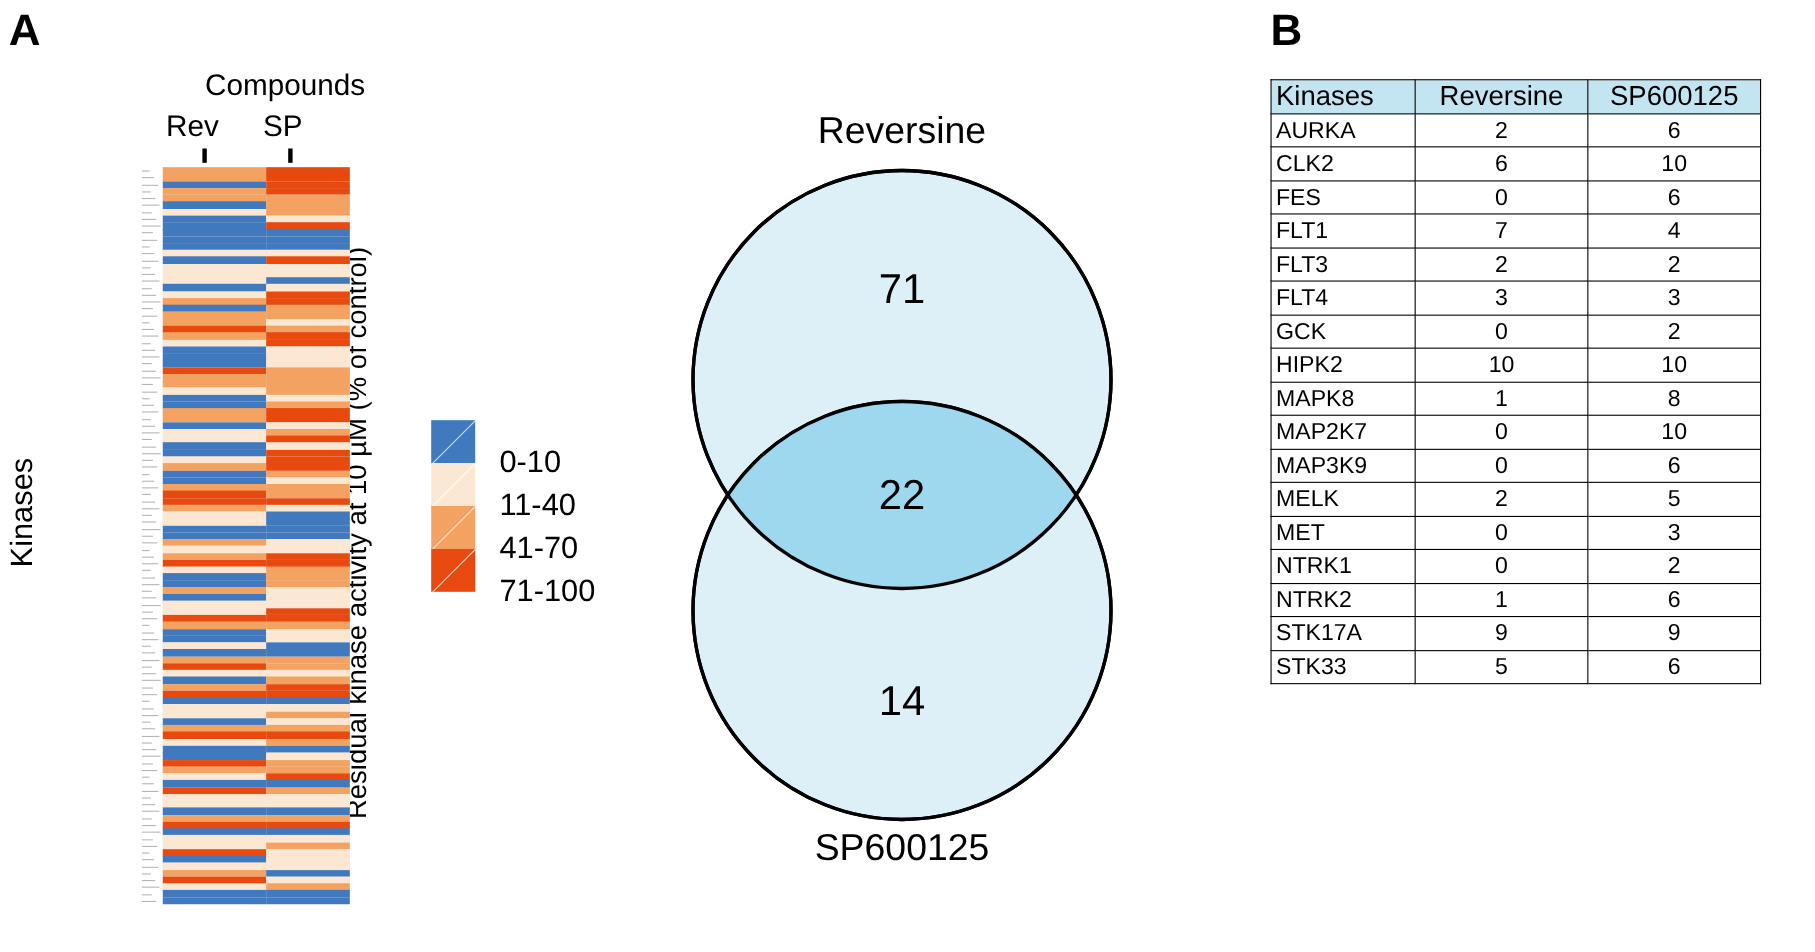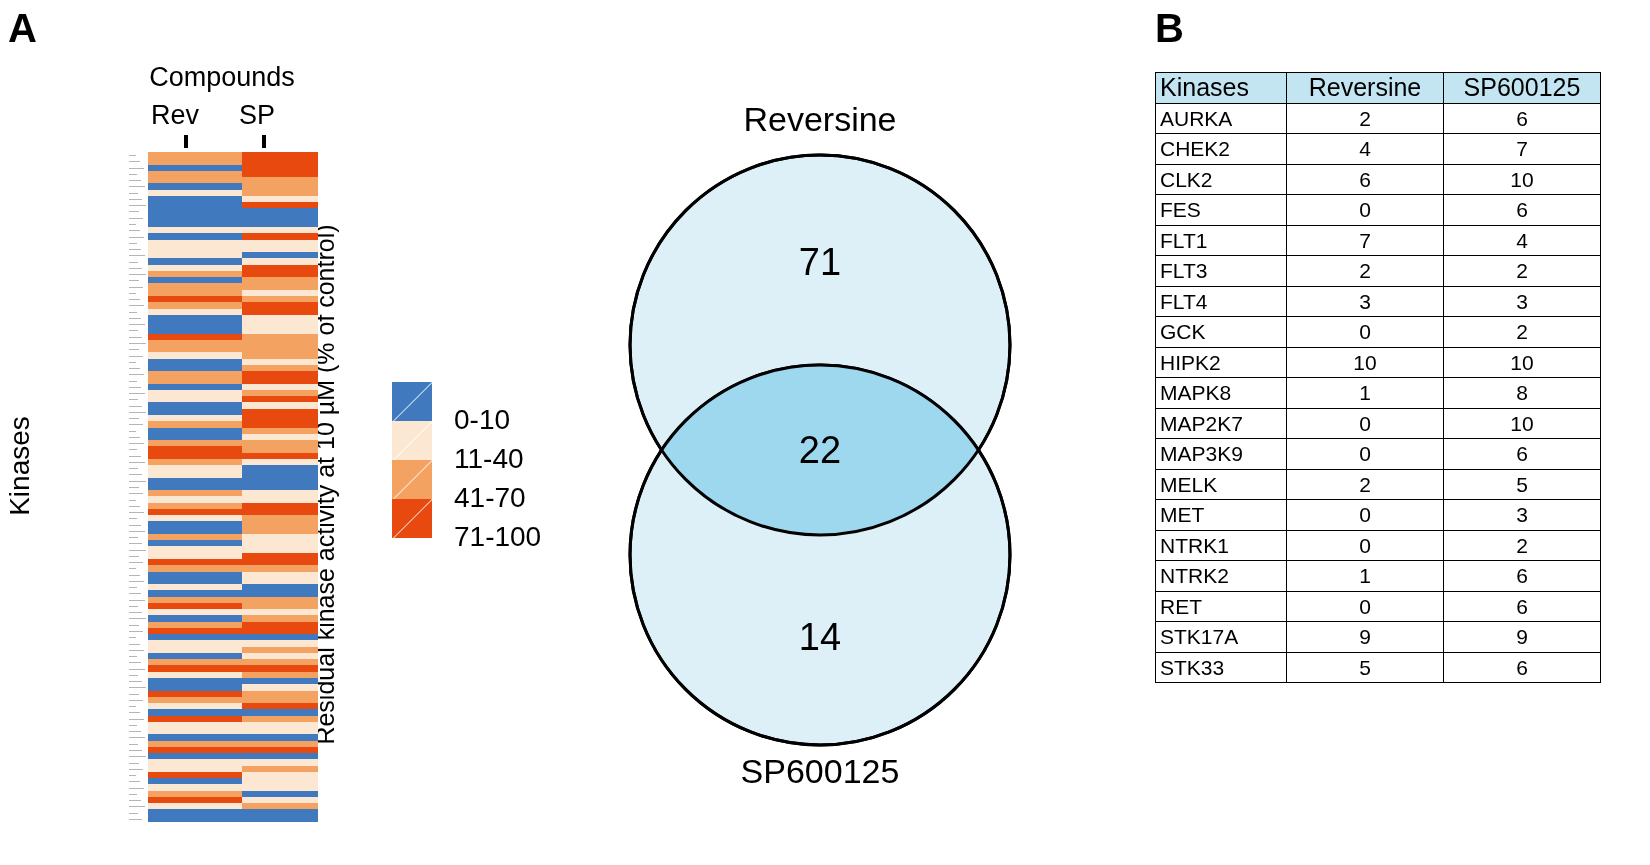--- a/index.html
+++ b/index.html
@@ -8,21 +8,21 @@
        overflow:hidden;}
 
   .panel-letter{position:absolute;font-size:40px;font-weight:bold;line-height:1;}
   #panel-a-letter{left:8px;top:8px;}
   #panel-b-letter{left:595px;top:8px;}
 
   
   #panel-a{position:absolute;left:0;top:0;width:560px;height:865px;}
 
   #compounds-label{position:absolute;left:112px;top:62px;width:220px;
-    text-align:center;font-size:27px;}
+    text-align:right;font-size:27px;}
   #col-head-rev{position:absolute;left:140px;top:100px;width:70px;
     text-align:center;font-size:27px;}
   #col-head-sp{position:absolute;left:222px;top:100px;width:70px;
     text-align:center;font-size:27px;}
   .col-tick{position:absolute;width:4px;height:13px;background:#000;}
   #tick-rev{left:184px;top:135px;}
   #tick-sp{left:262px;top:135px;}
 
   #kinases-axis-label{position:absolute;left:-60px;top:450px;width:160px;
     text-align:center;font-size:28px;transform:rotate(-90deg);}
@@ -701,25 +701,20 @@
         <th class="th-blue col-num">SP600125</th>
       </tr>
     </thead>
     <tbody id="table-body">
         <tr>
           <td class="col-kin">AURKA</td>
           <td class="col-num">2</td>
           <td class="col-num">6</td>
         </tr>
         <tr>
-          <td class="col-kin">CHEK2</td>
-          <td class="col-num">4</td>
-          <td class="col-num">7</td>
-        </tr>
-        <tr>
           <td class="col-kin">CLK2</td>
           <td class="col-num">6</td>
           <td class="col-num">10</td>
         </tr>
         <tr>
           <td class="col-kin">FES</td>
           <td class="col-num">0</td>
           <td class="col-num">6</td>
         </tr>
         <tr>
@@ -776,25 +771,20 @@
           <td class="col-kin">NTRK1</td>
           <td class="col-num">0</td>
           <td class="col-num">2</td>
         </tr>
         <tr>
           <td class="col-kin">NTRK2</td>
           <td class="col-num">1</td>
           <td class="col-num">6</td>
         </tr>
         <tr>
-          <td class="col-kin">RET</td>
-          <td class="col-num">0</td>
-          <td class="col-num">6</td>
-        </tr>
-        <tr>
           <td class="col-kin">STK17A</td>
           <td class="col-num">9</td>
           <td class="col-num">9</td>
         </tr>
         <tr>
           <td class="col-kin">STK33</td>
           <td class="col-num">5</td>
           <td class="col-num">6</td>
         </tr>
       </tbody>

